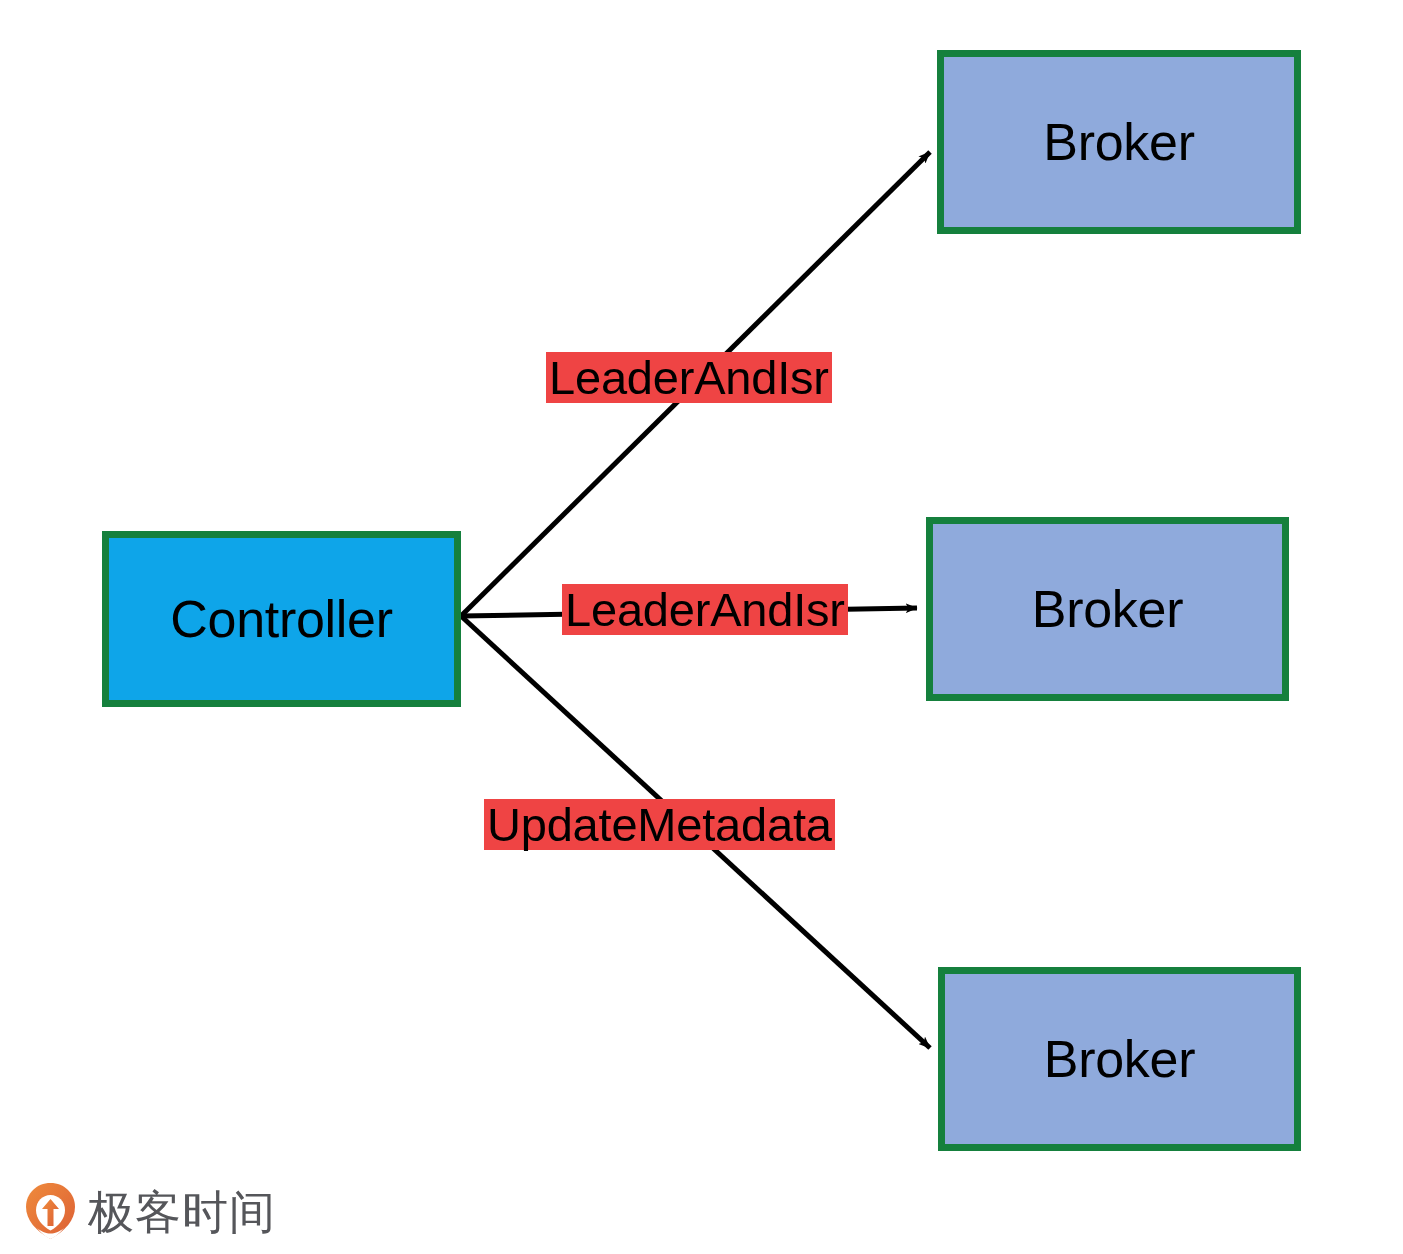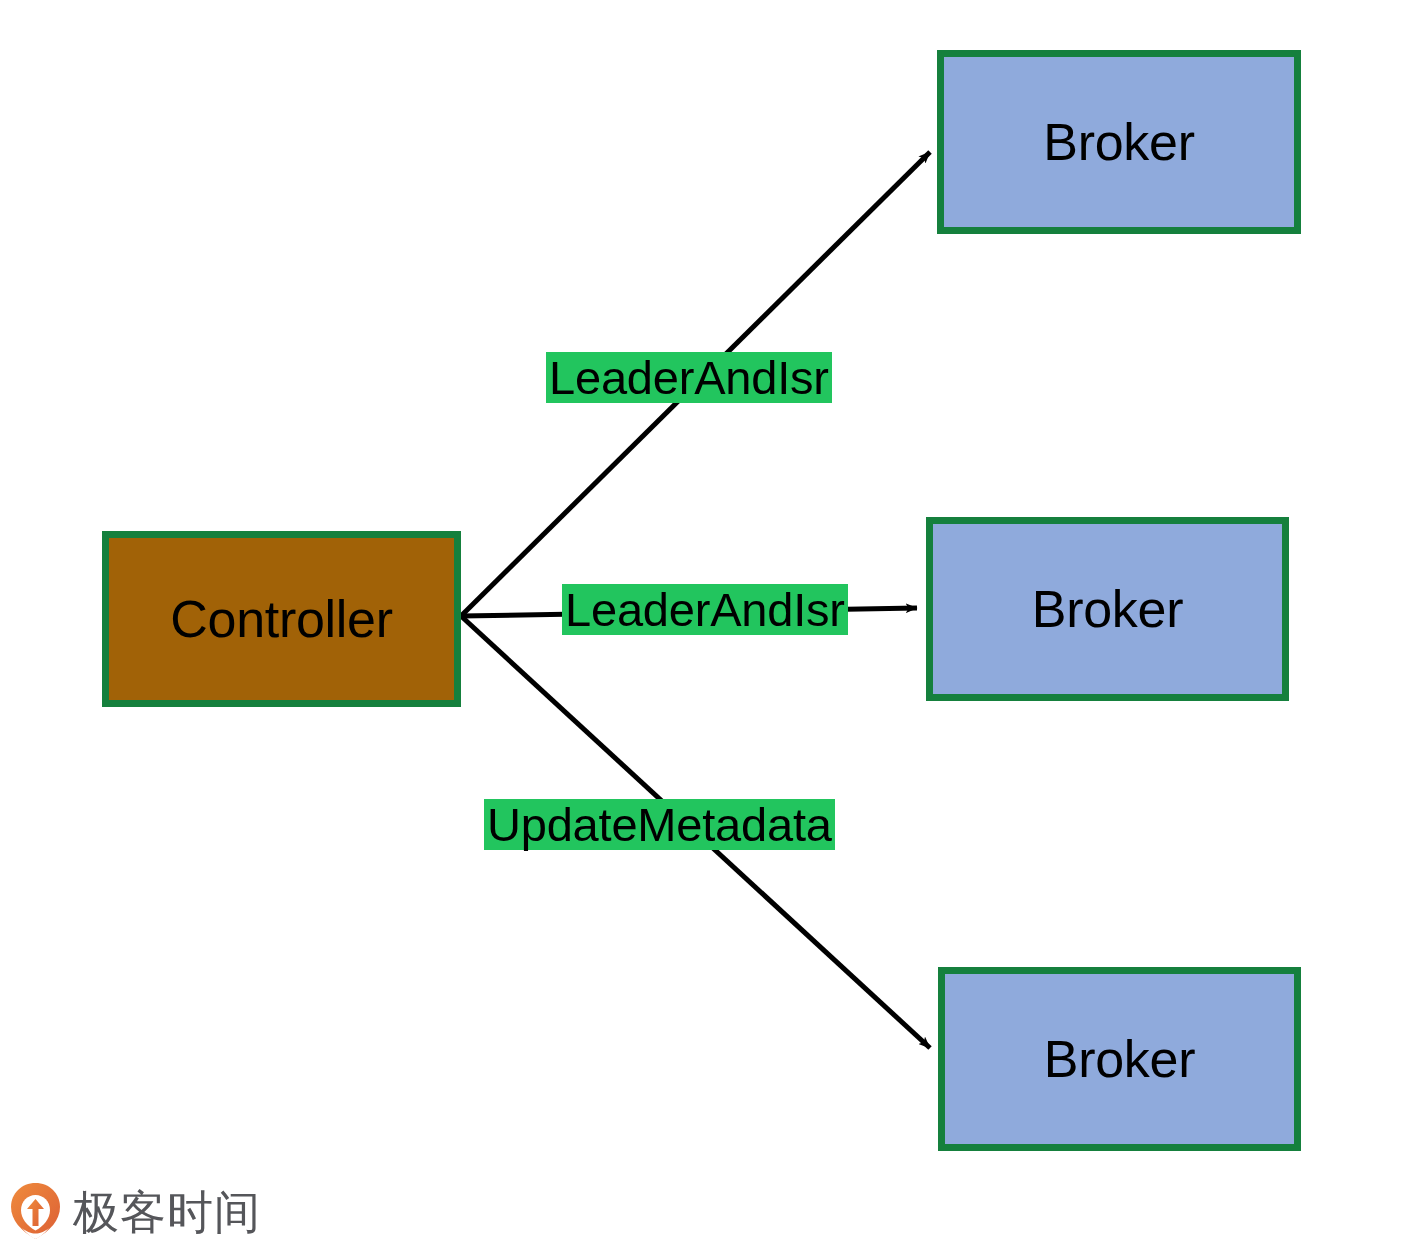--- a/index.html
+++ b/index.html
@@ -33,21 +33,21 @@
     line-height: 1;
     color: #000000;
     letter-spacing: -0.3px;
     white-space: nowrap;
   }
   #node-controller {
     left: 102px;
     top: 531px;
     width: 359px;
     height: 176px;
-    background: #a16207;
+    background: #0ea5e9;
   }
   #node-broker-1 {
     left: 937px;
     top: 50px;
     width: 364px;
     height: 184px;
     background: #8FAADC;
   }
   #node-broker-2 {
     left: 926px;
@@ -72,39 +72,39 @@
     z-index: 2;
   }
   .edge-label {
     position: absolute;
     z-index: 5;
     font-family: "Liberation Sans", sans-serif;
     font-size: 47px;
     line-height: 1;
     color: #000000;
     white-space: nowrap;
-    background: #22c55e;
+    background: #ef4444;
     padding: 2px 3px;
     letter-spacing: -0.2px;
   }
   #edge-label-leaderandisr {
     left: 546px;
     top: 352px;
   }
   #edge-label-stopreplica {
     left: 562px;
     top: 584px;
   }
   #edge-label-updatemetadata {
     left: 484px;
     top: 799px;
   }
   #watermark {
     position: absolute;
-    left: 9px;
+    left: 24px;
     top: 1181px;
     display: flex;
     align-items: center;
     gap: 11px;
     z-index: 6;
   }
   #watermark-logo {
     width: 53px;
     height: 62px;
     display: block;

